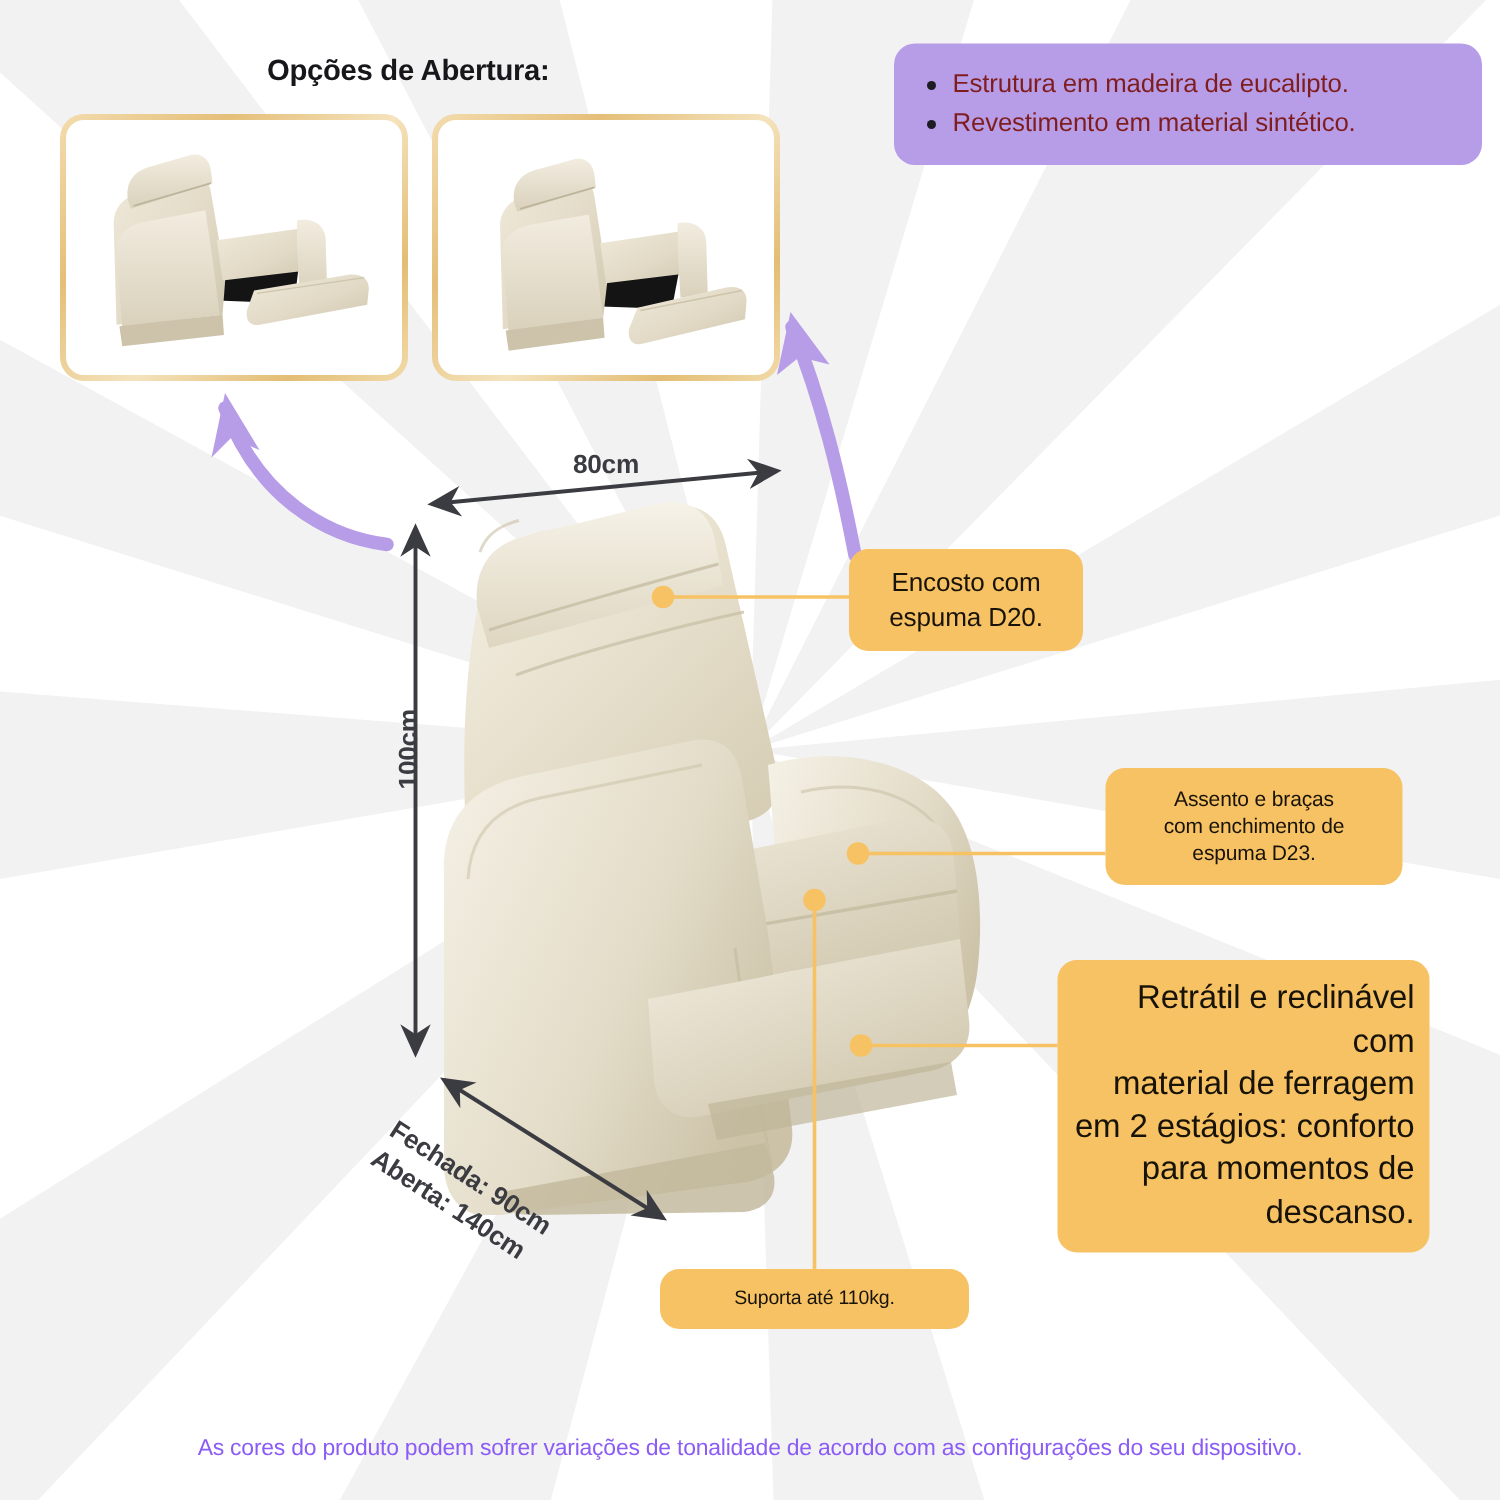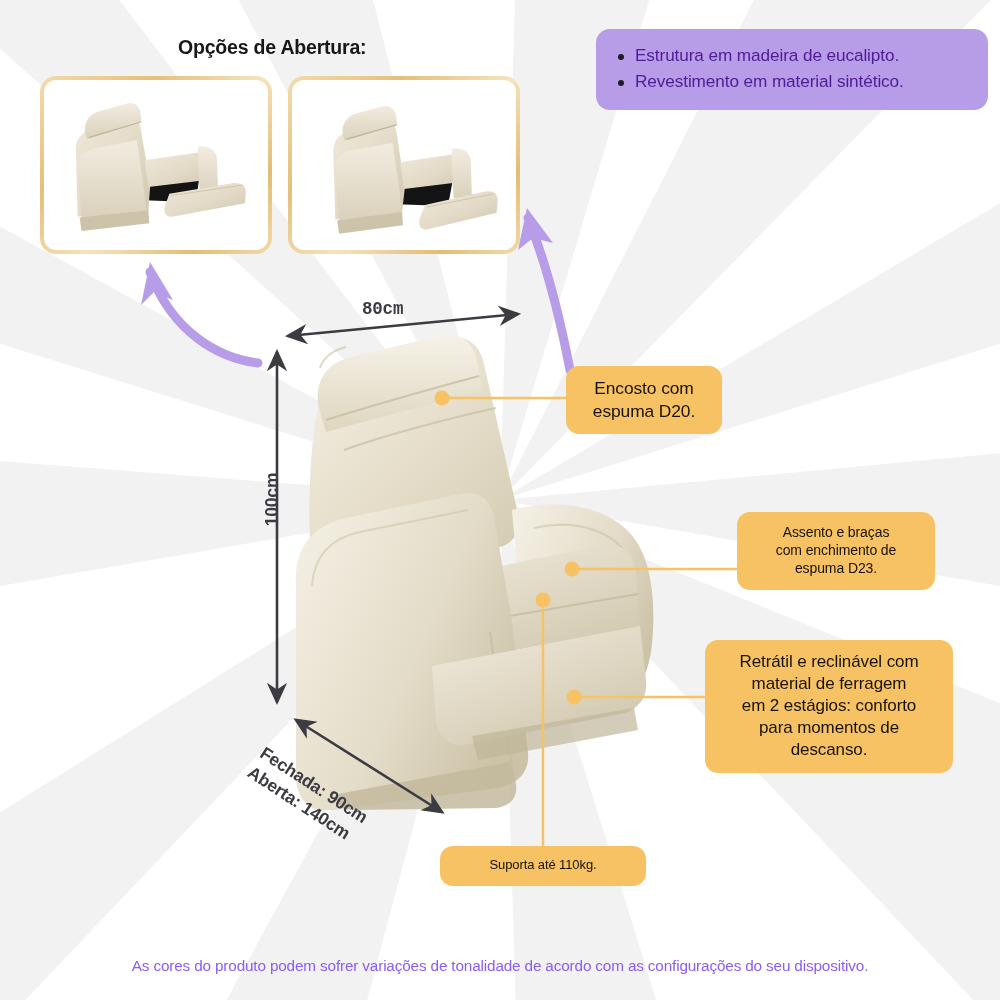--- a/index.html
+++ b/index.html
@@ -77,21 +77,21 @@
     padding: 14px 16px 15px 18px;
     background: #b79ce8;
     border-radius: 14px;
     z-index: 6;
   }
   .purple-panel ul { list-style: none; }
   .purple-panel li {
     display: flex;
     align-items: flex-start;
     font-size: 17.2px;
-    color: #4c1d95;
+    color: #7f1d1d;
     line-height: 1.48;
     letter-spacing: -0.1px;
   }
   .purple-panel li + li { margin-top: 1px; }
   .bullet-dot {
     flex: 0 0 auto;
     width: 6px; height: 6px;
     border-radius: 50%;
     background: #1c1c22;
     margin: 11px 11px 0 4px;
@@ -127,21 +127,22 @@
   #callout-assento {
     left: 737px; top: 512px;
     width: 198px;
     padding: 11px 10px 12px;
     font-size: 14px;
   }
   #callout-retratil {
     left: 705px; top: 640px;
     width: 248px;
     padding: 11px 10px 12px;
-    font-size: 17px;
+    font-size: 22px;
+    text-align: right;
   }
   #callout-suporta {
     left: 440px; top: 846px;
     width: 206px;
     padding: 11px 10px 12px;
     font-size: 13px;
   }
 
   
   .connectors {
@@ -163,21 +164,21 @@
 
   .dim-label {
     position: absolute;
     font-size: 17.5px;
     font-weight: bold;
     color: #3b3b42;
     letter-spacing: -0.2px;
     white-space: nowrap;
     z-index: 6;
   }
-  #dim-width-label { left: 362px; top: 299px; font-family: Liberation Mono, monospace; }
+  #dim-width-label { left: 382px; top: 299px; }
   #dim-height-label {
     left: 246px; top: 489px;
     transform: rotate(-90deg);
     transform-origin: center center;
   }
   #dim-depth-group {
     position: absolute;
     left: 268px; top: 742px;
     z-index: 6;
     transform: rotate(33deg);

